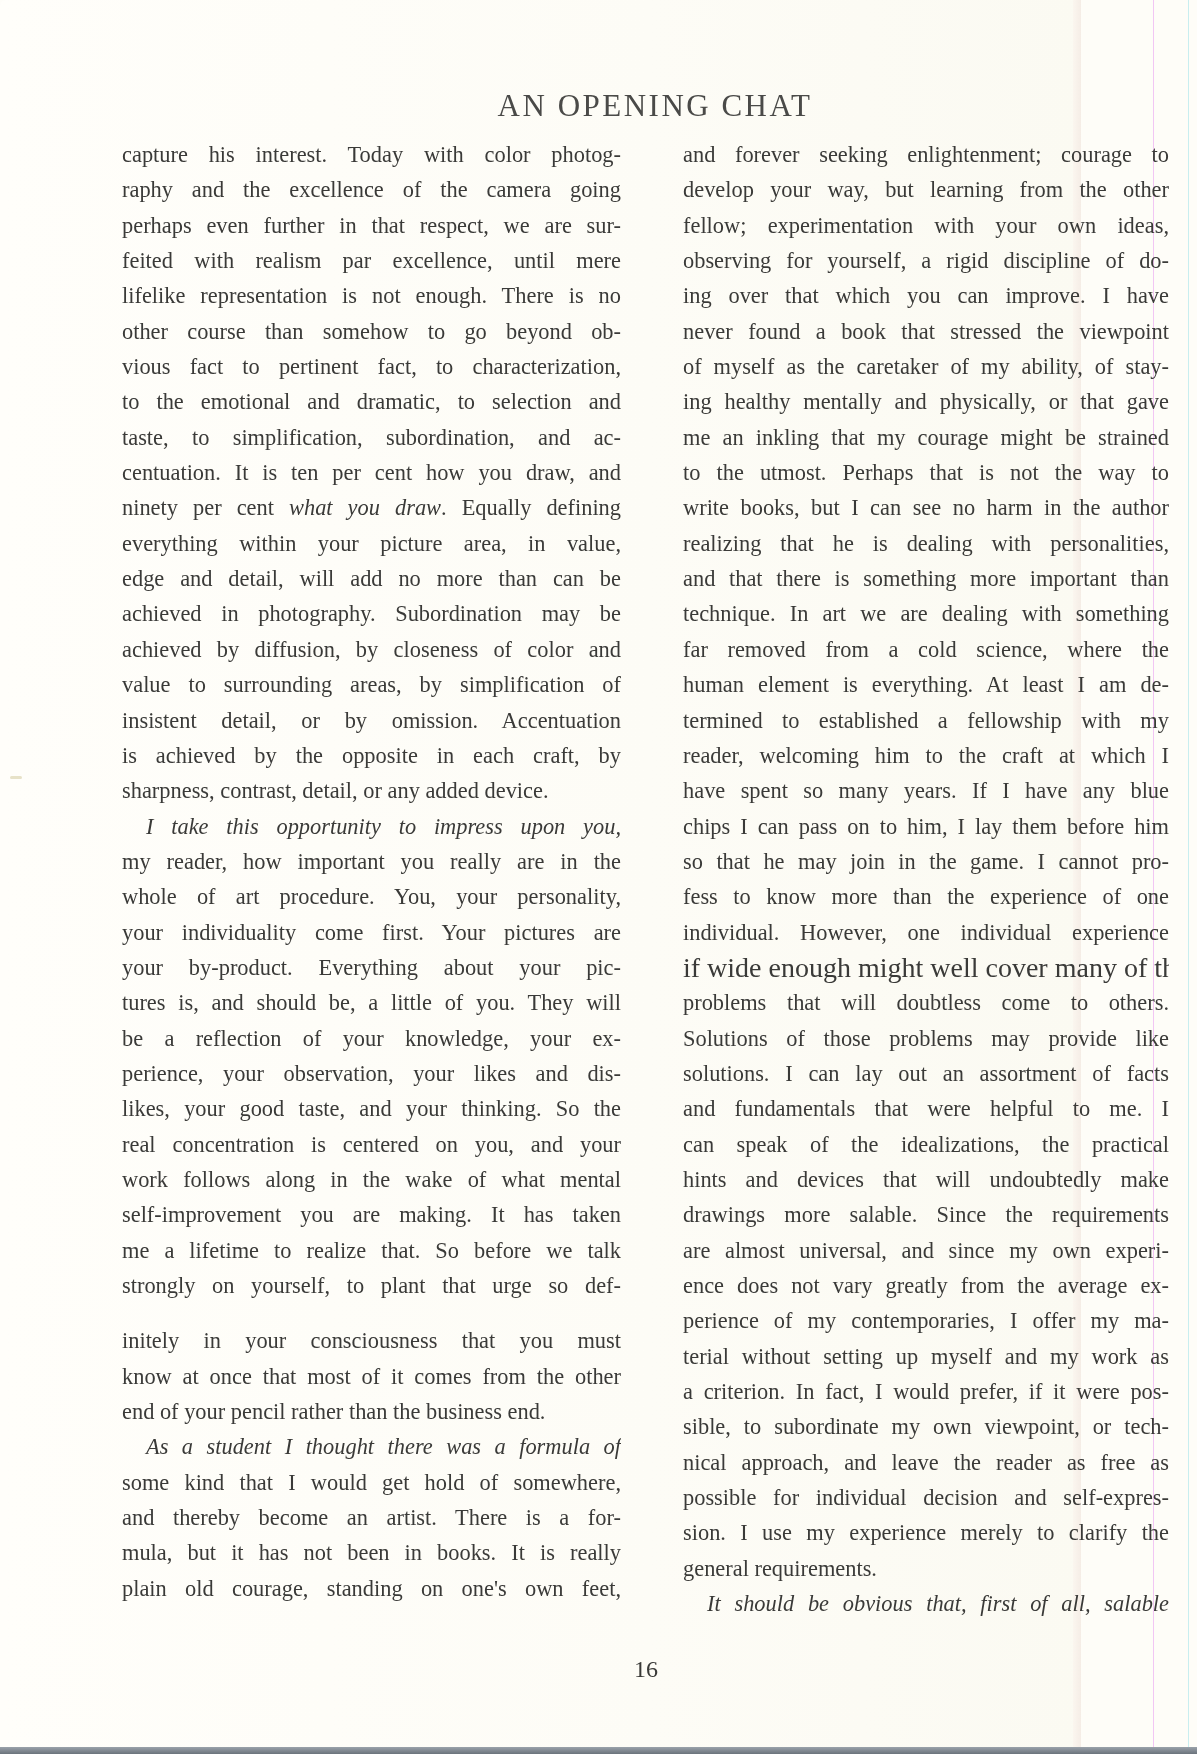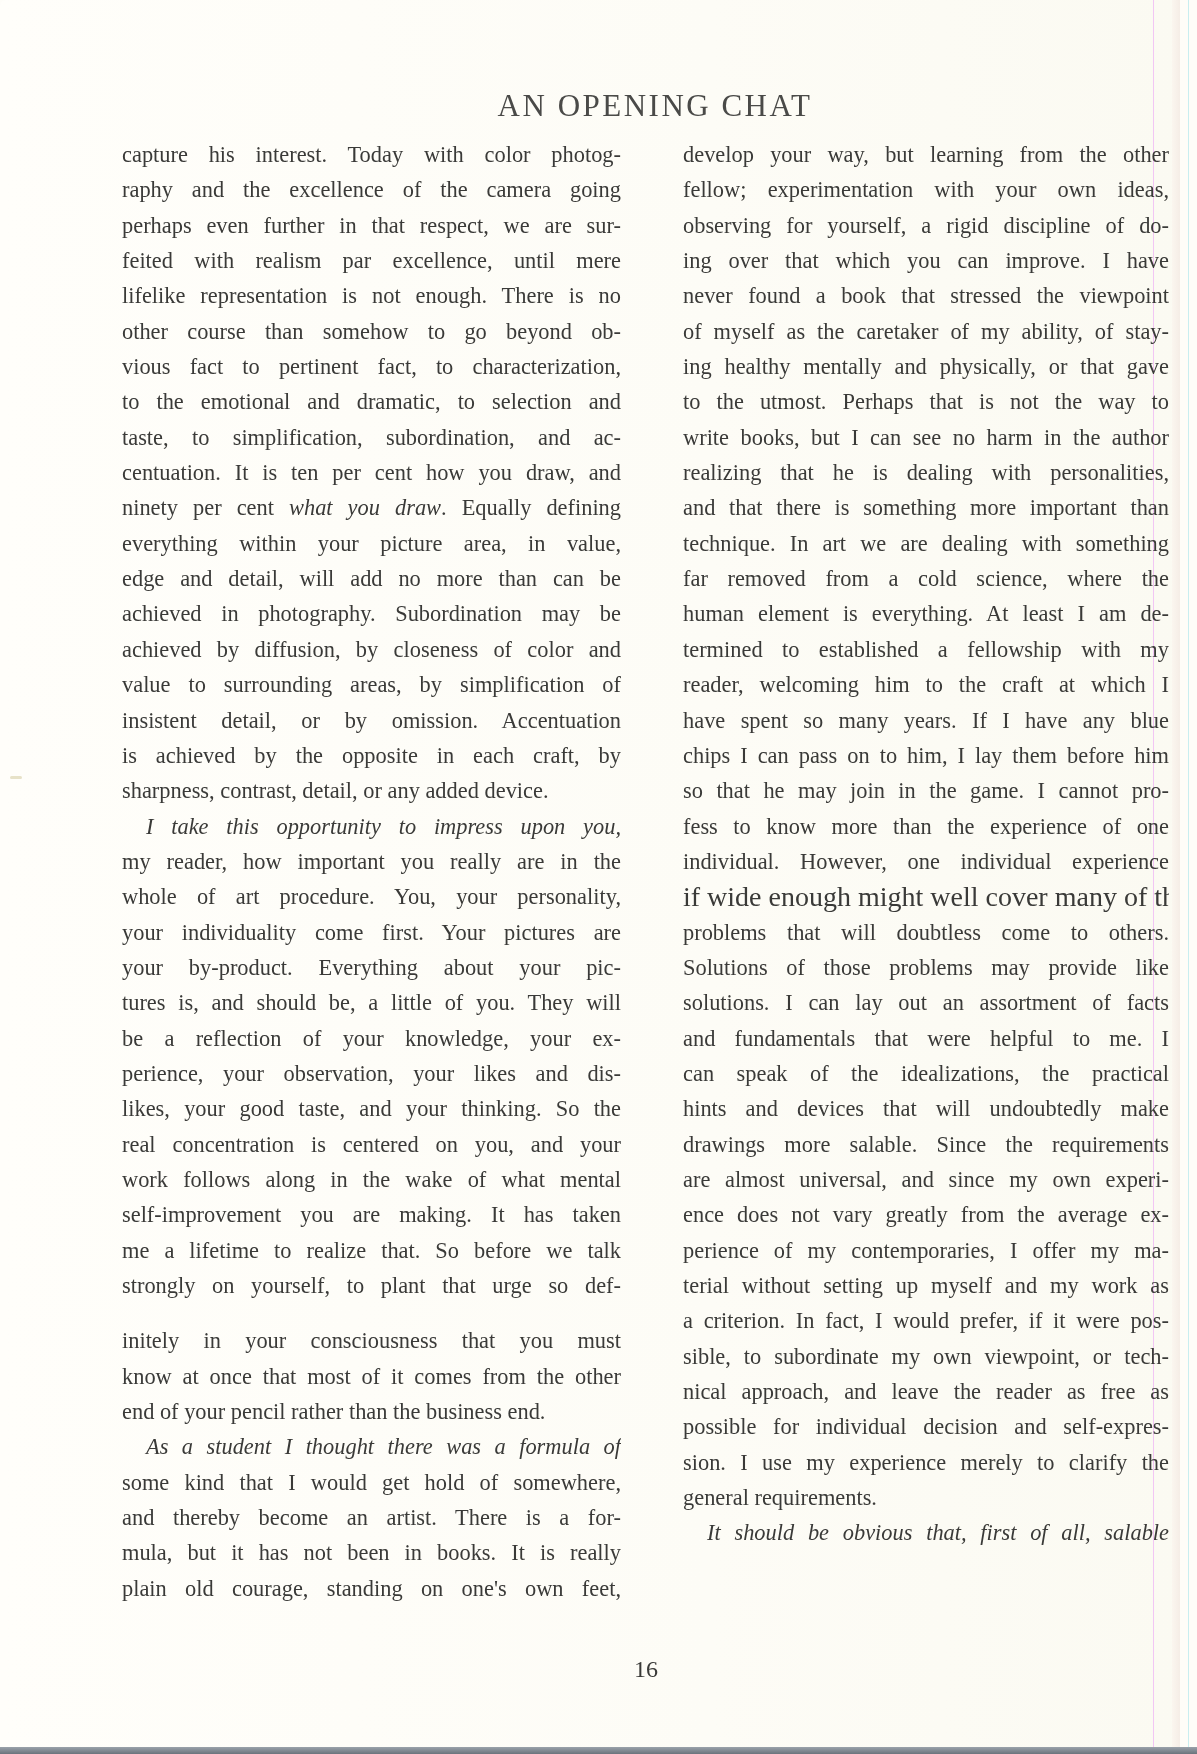--- a/index.html
+++ b/index.html
@@ -4,21 +4,21 @@
   <style>
     html, body { margin: 0; padding: 0; }
     body {
       width: 1197px; height: 1754px; overflow: hidden;
       background: #fefdf8;
       position: relative;
       font-family: "Liberation Serif", "DejaVu Serif", serif;
       color: #3a3a38;
     }
     .page {
-      position: absolute; left: 0; top: 0; width: 1180px; height: 1754px;
+      position: absolute; left: 0; top: 0; width: 1081px; height: 1754px;
       background: linear-gradient(90deg, #fffefa 0%, #fdfcf6 60%, #fbfaf2 100%);
       border-radius: 6px;
     }
     .running-head {
       position: absolute; top: 88px; left: 0; width: 1310px;
       text-align: center;
       font-size: 31px; letter-spacing: 2.5px;
       color: #4a4a48;
       font-weight: normal;
     }
@@ -107,27 +107,29 @@
       <span class="line" style="font-size: 22.4px; margin-top: 20px;">initely in your consciousness that you must</span>
       <span class="line" style="font-size: 22.4px;">know at once that most of it comes from the other</span>
       <span class="line last" style="font-size: 22.4px;">end of your pencil rather than the business end.</span>
       <span class="line indent" style="font-size: 22.4px;">As a student I thought there was a formula of</span>
       <span class="line" style="font-size: 22.4px;">some kind that I would get hold of somewhere,</span>
       <span class="line" style="font-size: 22.4px;">and thereby become an artist. There is a for-</span>
       <span class="line" style="font-size: 22.4px;">mula, but it has not been in books. It is really</span>
       <span class="line" style="font-size: 22.4px;">plain old courage, standing on one's own feet,</span>
     </div>
   <div class="column col-right" id="col-right">
+      <span class="line" style="font-size: 22.4px;">and forever seeking enlightenment; courage to</span>
       <span class="line" style="font-size: 22.4px;">develop your way, but learning from the other</span>
       <span class="line" style="font-size: 22.4px;">fellow; experimentation with your own ideas,</span>
       <span class="line" style="font-size: 22.4px;">observing for yourself, a rigid discipline of do-</span>
       <span class="line" style="font-size: 22.4px;">ing over that which you can improve. I have</span>
       <span class="line" style="font-size: 22.4px;">never found a book that stressed the viewpoint</span>
       <span class="line" style="font-size: 22.4px;">of myself as the caretaker of my ability, of stay-</span>
       <span class="line" style="font-size: 22.4px;">ing healthy mentally and physically, or that gave</span>
+      <span class="line" style="font-size: 22.4px;">me an inkling that my courage might be strained</span>
       <span class="line" style="font-size: 22.4px;">to the utmost. Perhaps that is not the way to</span>
       <span class="line" style="font-size: 22.4px;">write books, but I can see no harm in the author</span>
       <span class="line" style="font-size: 22.4px;">realizing that he is dealing with personalities,</span>
       <span class="line" style="font-size: 22.4px;">and that there is something more important than</span>
       <span class="line" style="font-size: 22.4px;">technique. In art we are dealing with something</span>
       <span class="line" style="font-size: 22.4px;">far removed from a cold science, where the</span>
       <span class="line" style="font-size: 22.4px;">human element is everything. At least I am de-</span>
       <span class="line" style="font-size: 22.4px;">termined to established a fellowship with my</span>
       <span class="line" style="font-size: 22.4px;">reader, welcoming him to the craft at which I</span>
       <span class="line" style="font-size: 22.4px;">have spent so many years. If I have any blue</span>

